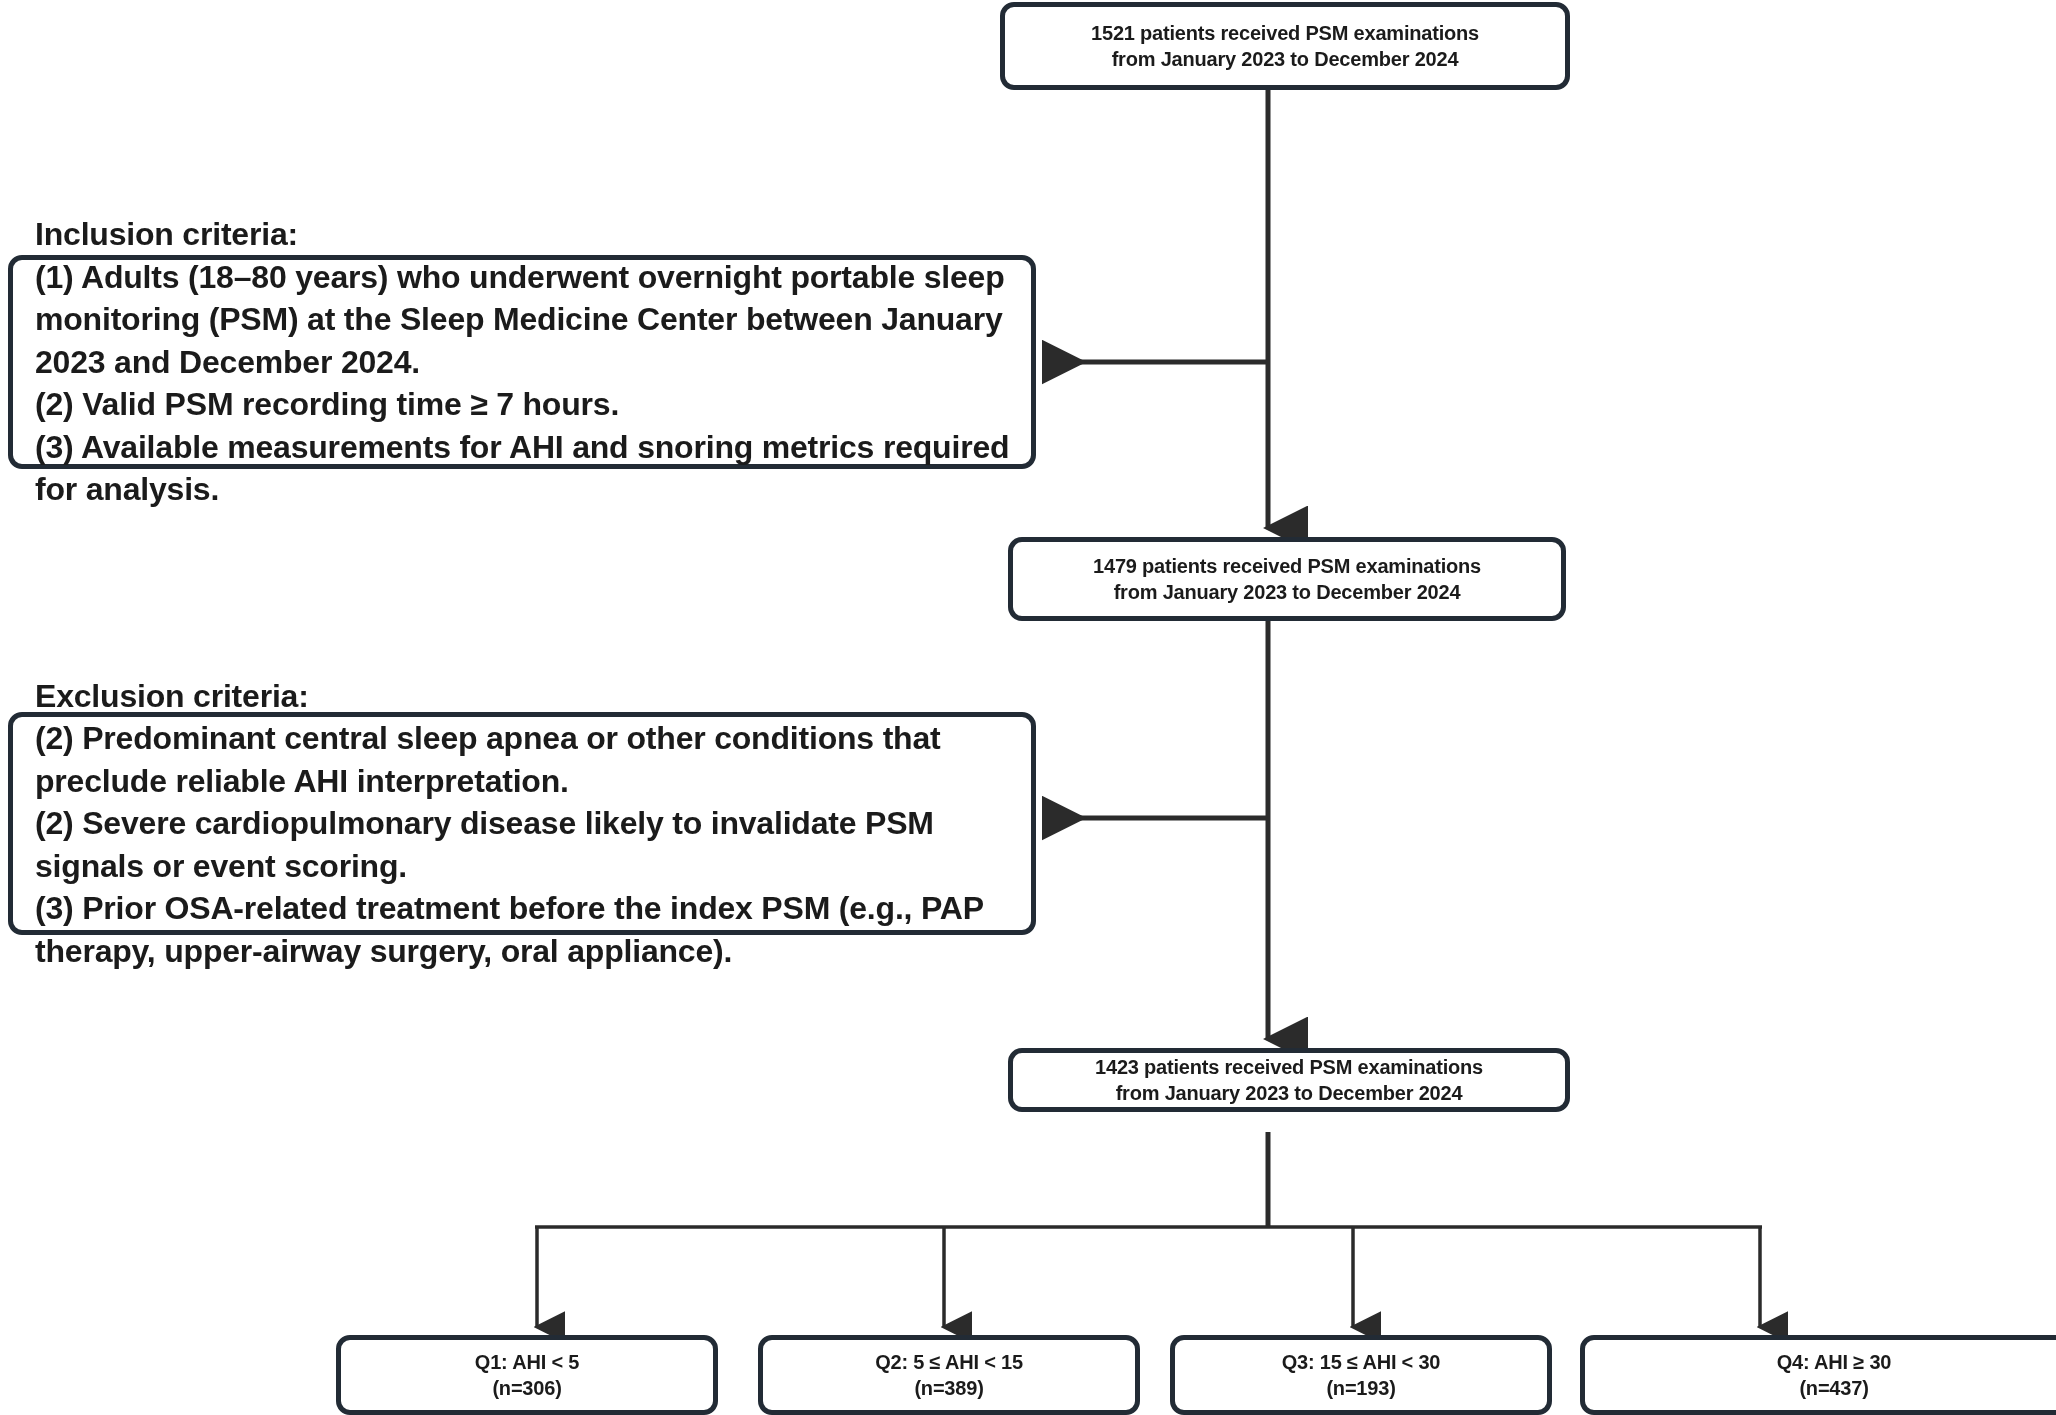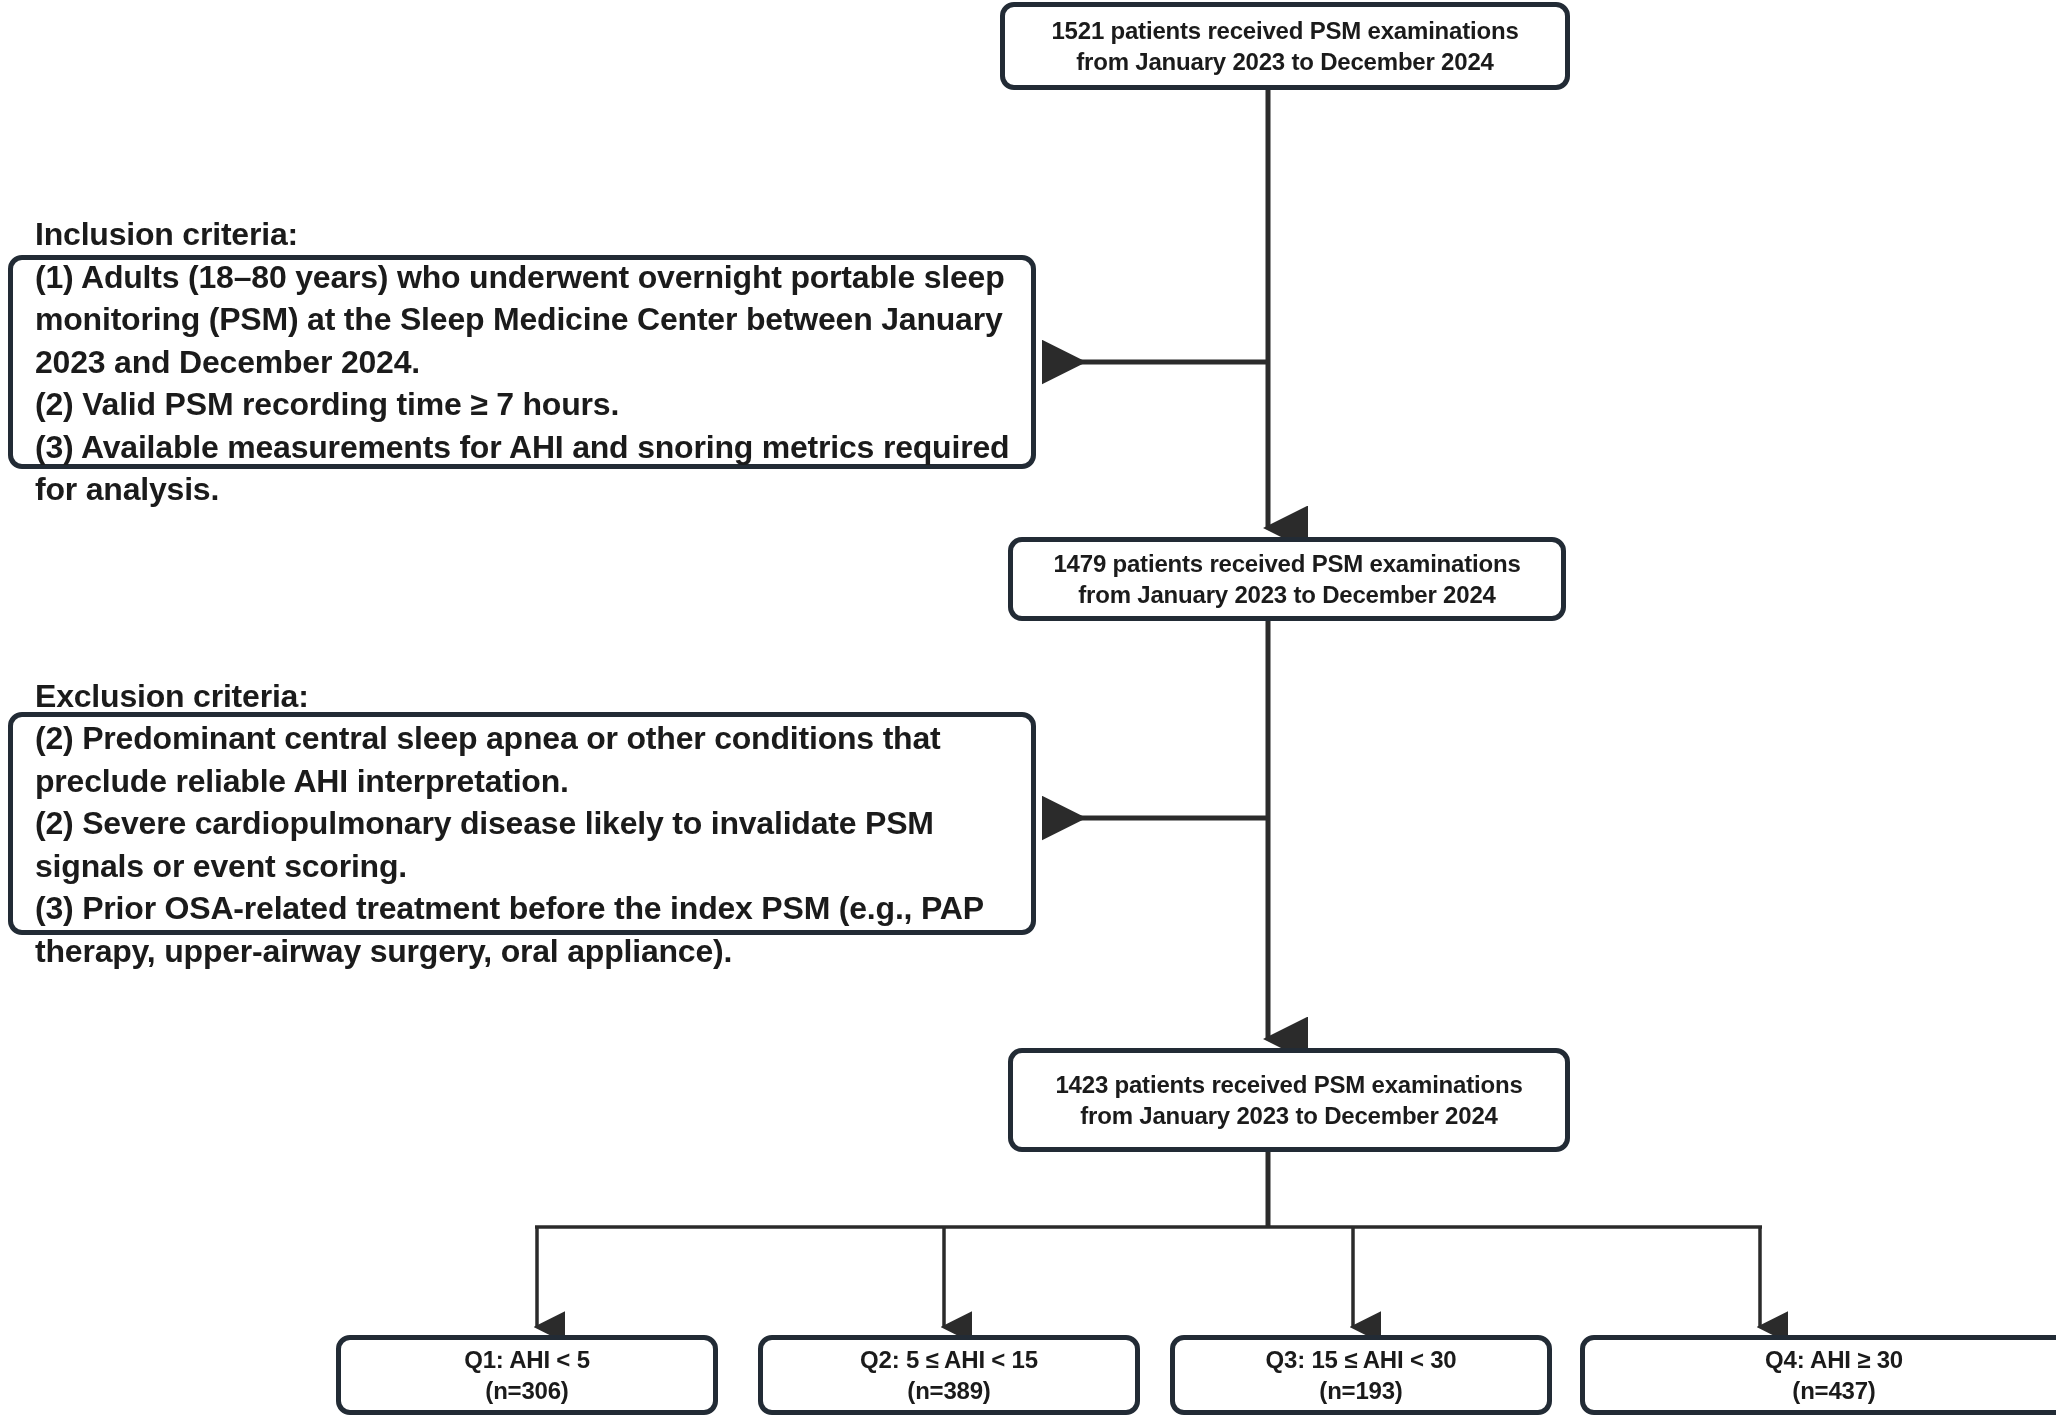--- a/index.html
+++ b/index.html
@@ -36,21 +36,21 @@
     text-align: center;
   }
   .node.criteria {
     display: flex;
     flex-direction: column;
     justify-content: center;
     text-align: left;
     padding: 10px 20px 10px 22px;
   }
   .line {
-    font-size: 24px;
+    font-size: 20px;
     line-height: 1.30;
     white-space: pre;
   }
   .criteria .line {
     font-size: 32px;
     line-height: 1.33;
     white-space: normal;
   }
   .flow-svg {
     position: absolute;
@@ -58,21 +58,21 @@
     top: 0;
     width: 2056px;
     height: 1415px;
     pointer-events: none;
   }
   
   #node-top        { left: 1000px; top: 2px;    width: 570px; height: 88px; }
   #node-inclusion  { left: 8px;    top: 255px;  width: 1028px; height: 214px; }
   #node-stage2     { left: 1008px; top: 537px;  width: 558px; height: 84px; }
   #node-exclusion  { left: 8px;    top: 712px;  width: 1028px; height: 223px; }
-  #node-stage3     { left: 1008px; top: 1048px; width: 562px; height: 104px; }
+  #node-stage3     { left: 1008px; top: 1048px; width: 562px; height: 64px; }
   #node-q1 { left: 336px;  top: 1335px; width: 382px; height: 80px; }
   #node-q2 { left: 758px;  top: 1335px; width: 382px; height: 80px; }
   #node-q3 { left: 1170px; top: 1335px; width: 382px; height: 80px; }
   #node-q4 { left: 1580px; top: 1335px; width: 508px; height: 80px; }
 </style>
 </head>
 <body>
 
 <div id="flow-root">
 

